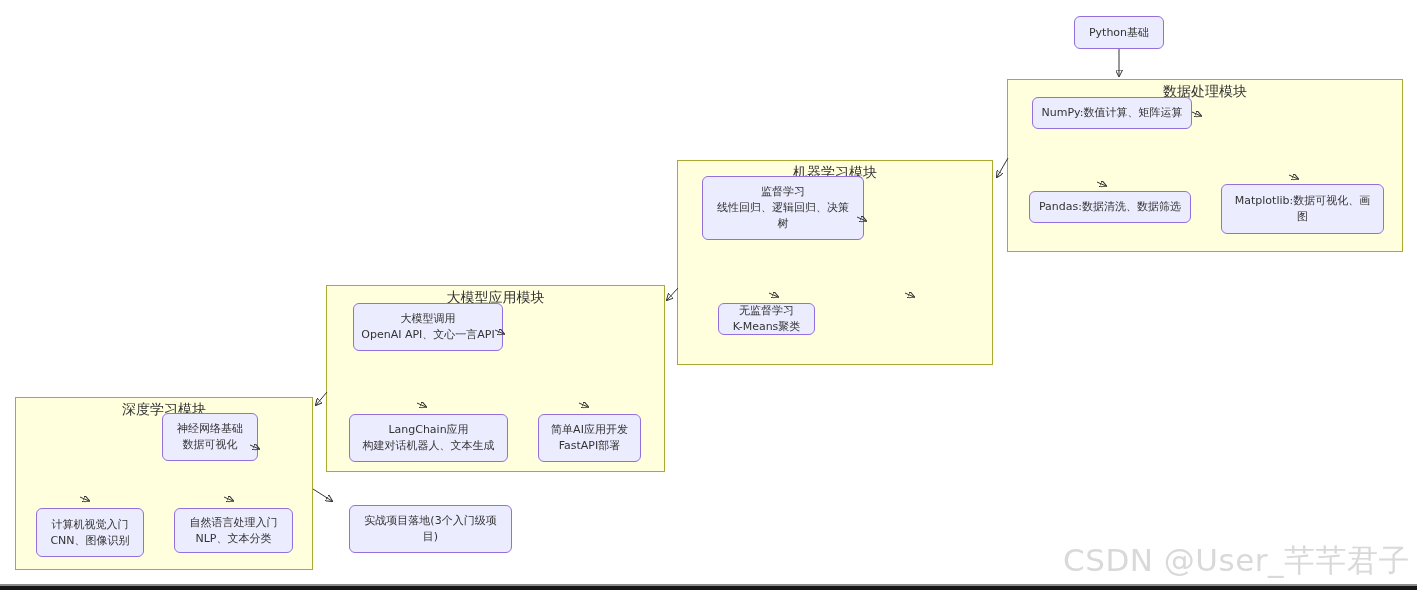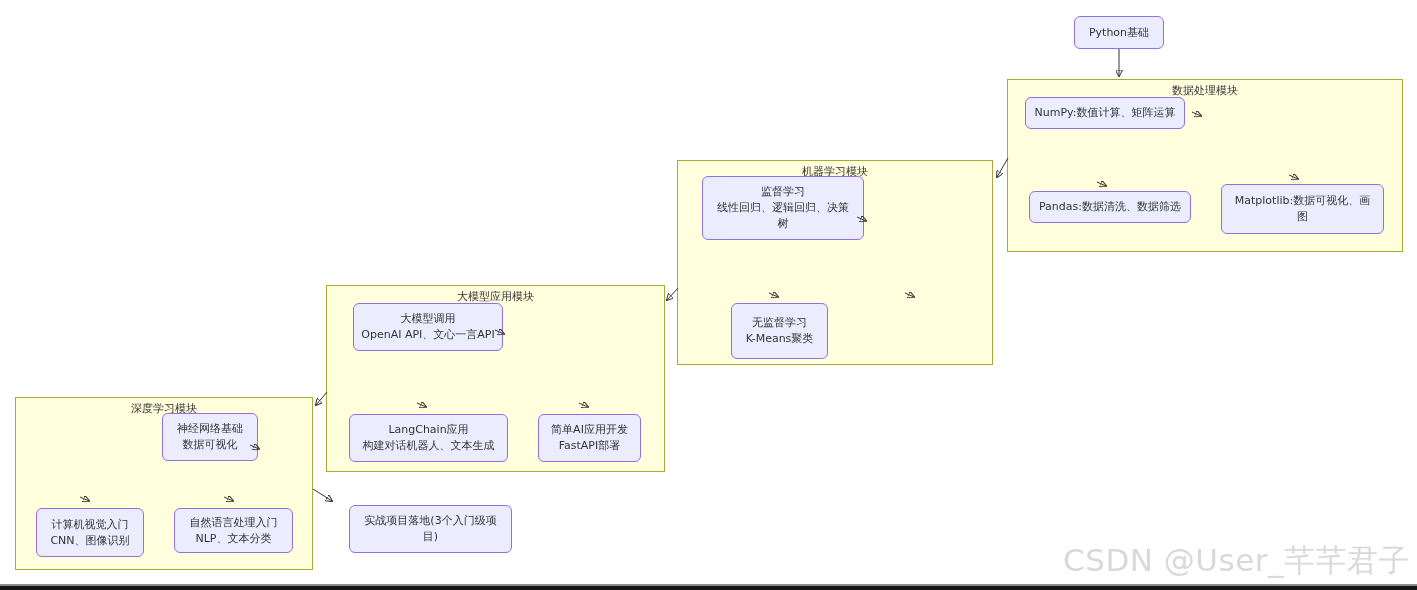--- a/index.html
+++ b/index.html
@@ -10,21 +10,21 @@
 
   .group {
     position: absolute;
     background: var(--group-fill, #ffffde);
     border: 1px solid var(--group-border, #aaaa33);
   }
   .group-title {
     position: absolute;
     top: 3px; left: 0; right: 0;
     text-align: center;
-    font-size: 11px;
+    font-size: 14px;
     color: var(--text, #333);
     white-space: nowrap;
   }
 
   .node {
     position: absolute;
     background: var(--node-fill, #ECECFF);
     border: 1px solid var(--node-border, #9370DB);
     border-radius: 6px;
     display: flex;
@@ -76,40 +76,40 @@
 <body>
 
 <div class="stage">
 
   <div class="node" style="left:1074px; top:16px; width:90px; height:33px">
       <div>Python基础</div>
     </div>
 
   <div class="group" style="left:1007px; top:79px; width:396px; height:173px">
     <div class="group-title">数据处理模块</div>
-    <div class="node" style="left:17px; top:17px; width:160px; height:32px">
+    <div class="node" style="left:24px; top:17px; width:160px; height:32px">
         <div>NumPy:数值计算、矩阵运算</div>
       </div>
     <div class="node" style="left:21px; top:111px; width:162px; height:32px">
         <div>Pandas:数据清洗、数据筛选</div>
       </div>
     <div class="node" style="left:213px; top:104px; width:163px; height:50px">
         <div>Matplotlib:数据可视化、画</div>
         <div>图</div>
       </div>
   </div>
 
   <div class="group" style="left:677px; top:160px; width:316px; height:205px">
     <div class="group-title">机器学习模块</div>
     <div class="node" style="left:24px; top:15px; width:162px; height:64px">
         <div>监督学习</div>
         <div>线性回归、逻辑回归、决策</div>
         <div>树</div>
       </div>
-    <div class="node" style="left:53px; top:142px; width:97px; height:56px">
+    <div class="node" style="left:40px; top:142px; width:97px; height:32px">
         <div>无监督学习</div>
         <div>K-Means聚类</div>
       </div>
   </div>
 
   <div class="group" style="left:326px; top:285px; width:339px; height:187px">
     <div class="group-title">大模型应用模块</div>
     <div class="node" style="left:26px; top:17px; width:150px; height:48px">
         <div>大模型调用</div>
         <div>OpenAI API、文心一言API</div>

